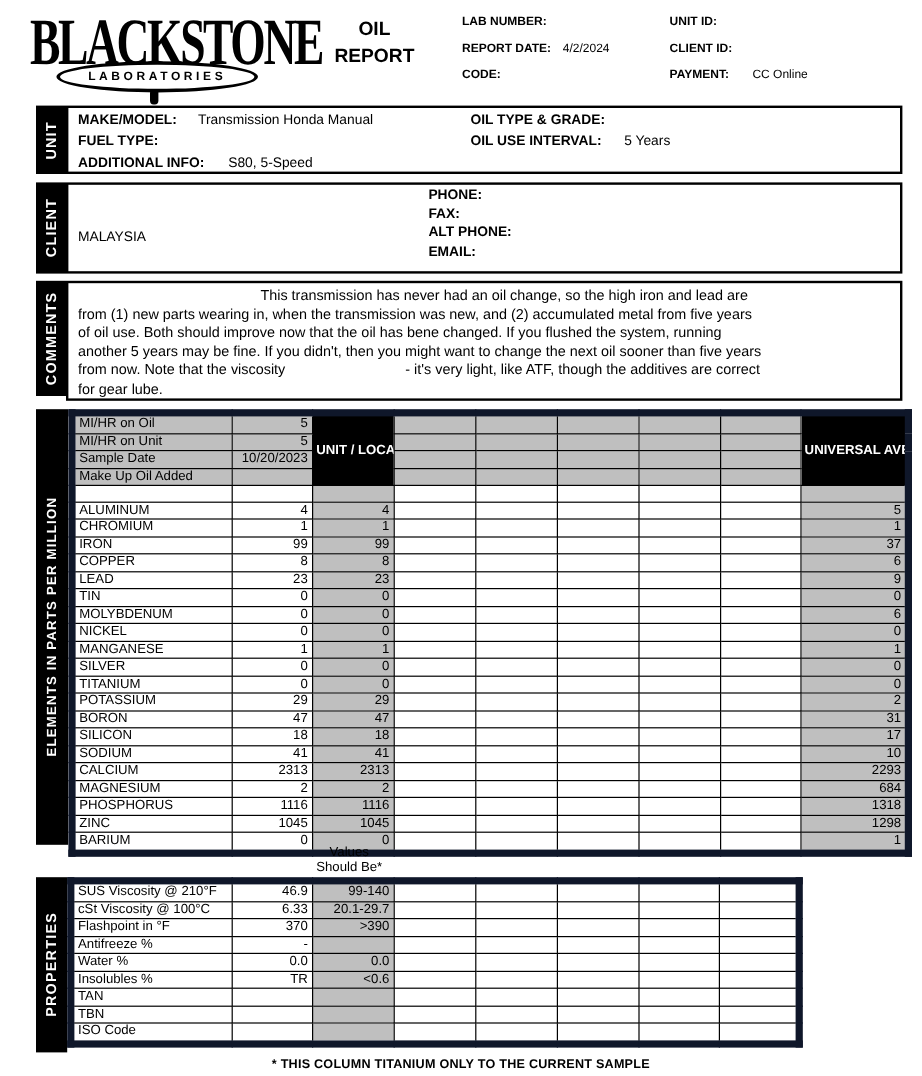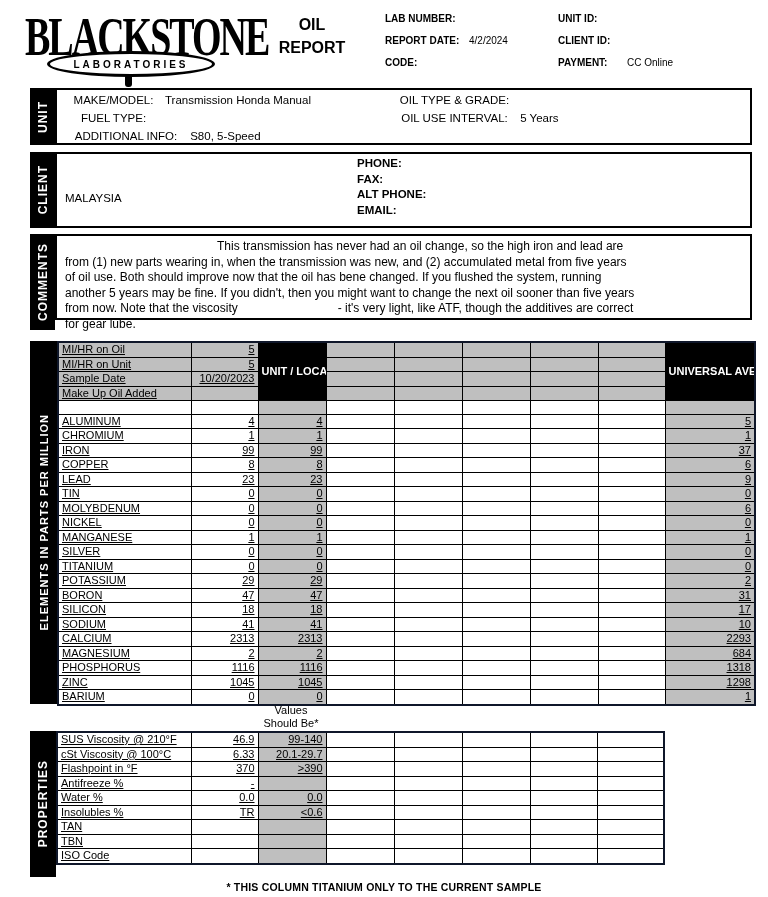--- a/index.html
+++ b/index.html
@@ -37,29 +37,29 @@
   .hfields.right .lbl { width:69px; }
 
   
   .bar { position:absolute; background:#000; color:#fff;
     display:flex; align-items:center; justify-content:center; }
   .vtext { writing-mode:vertical-rl; transform:rotate(180deg);
     font-weight:bold; letter-spacing:1px; font-size:12px; white-space:nowrap; }
   .box { position:absolute; border:2px solid #000; background:#fff; }
 
   .unit-row { font-size:11.5px; line-height:18px; white-space:nowrap; }
-  .unit-row .lbl { font-weight:normal; display:inline-block;text-align:center; }
+  .unit-row .lbl { font-weight:bold; display:inline-block; }
   .flabel { font-weight:bold; font-size:11.5px; line-height:15.5px; }
 
   .comments-text { font-size:12px; line-height:15.6px; padding:3px 10px 0 8px; }
   .comments-text .indent { text-indent:152px; }
   .gap-spacer { display:inline-block; width:100px; }
 
   
-  table.grid { border-collapse:collapse; table-layout:fixed; border:2px solid #0f172a; background:#fff;text-decoration:underline; }
+  table.grid { border-collapse:collapse; table-layout:fixed; border:6px solid #0f172a; background:#fff; }
   table.grid td {
     border:1px solid #000; font-size:11px; height:13.5px; line-height:13.5px;
     padding:0 3px; overflow:hidden; white-space:nowrap;
   }
   td.gray { background:#bfbfbf; }
   td.num { text-align:right; }
   td.blackhead {
     background:#000; color:#fff; font-weight:bold; text-align:center;
     font-size:10px; line-height:11.5px; white-space:pre-line; vertical-align:middle;
   }
@@ -150,21 +150,21 @@
     <div class="flabel">PHONE:</div>
     <div class="flabel">FAX:</div>
     <div class="flabel">ALT PHONE:</div>
     <div class="flabel">EMAIL:</div>
   </div>
 </div>
 
 <div class="bar" style="left:30px; top:234px; width:25px; height:96px;">
   <span class="vtext">COMMENTS</span>
 </div>
-<div class="box" style="left:55px; top:234px; width:697px; height:86px;">
+<div class="box" style="left:55px; top:234px; width:697px; height:100px;">
   <div class="comments-text">
     <div class="indent">This transmission has never had an oil change, so the high iron and lead are</div>
     <div>from (1) new parts wearing in, when the transmission was new, and (2) accumulated metal from five years</div>
     <div>of oil use. Both should improve now that the oil has bene changed. If you flushed the system, running</div>
     <div>another 5 years may be fine. If you didn't, then you might want to change the next oil sooner than five years</div>
     <div><span>from now. Note that the viscosity</span><span class="gap-spacer"></span><span>- it's very light, like ATF, though the additives are correct</span></div>
     <div>for gear lube.</div>
   </div>
 </div>
 

